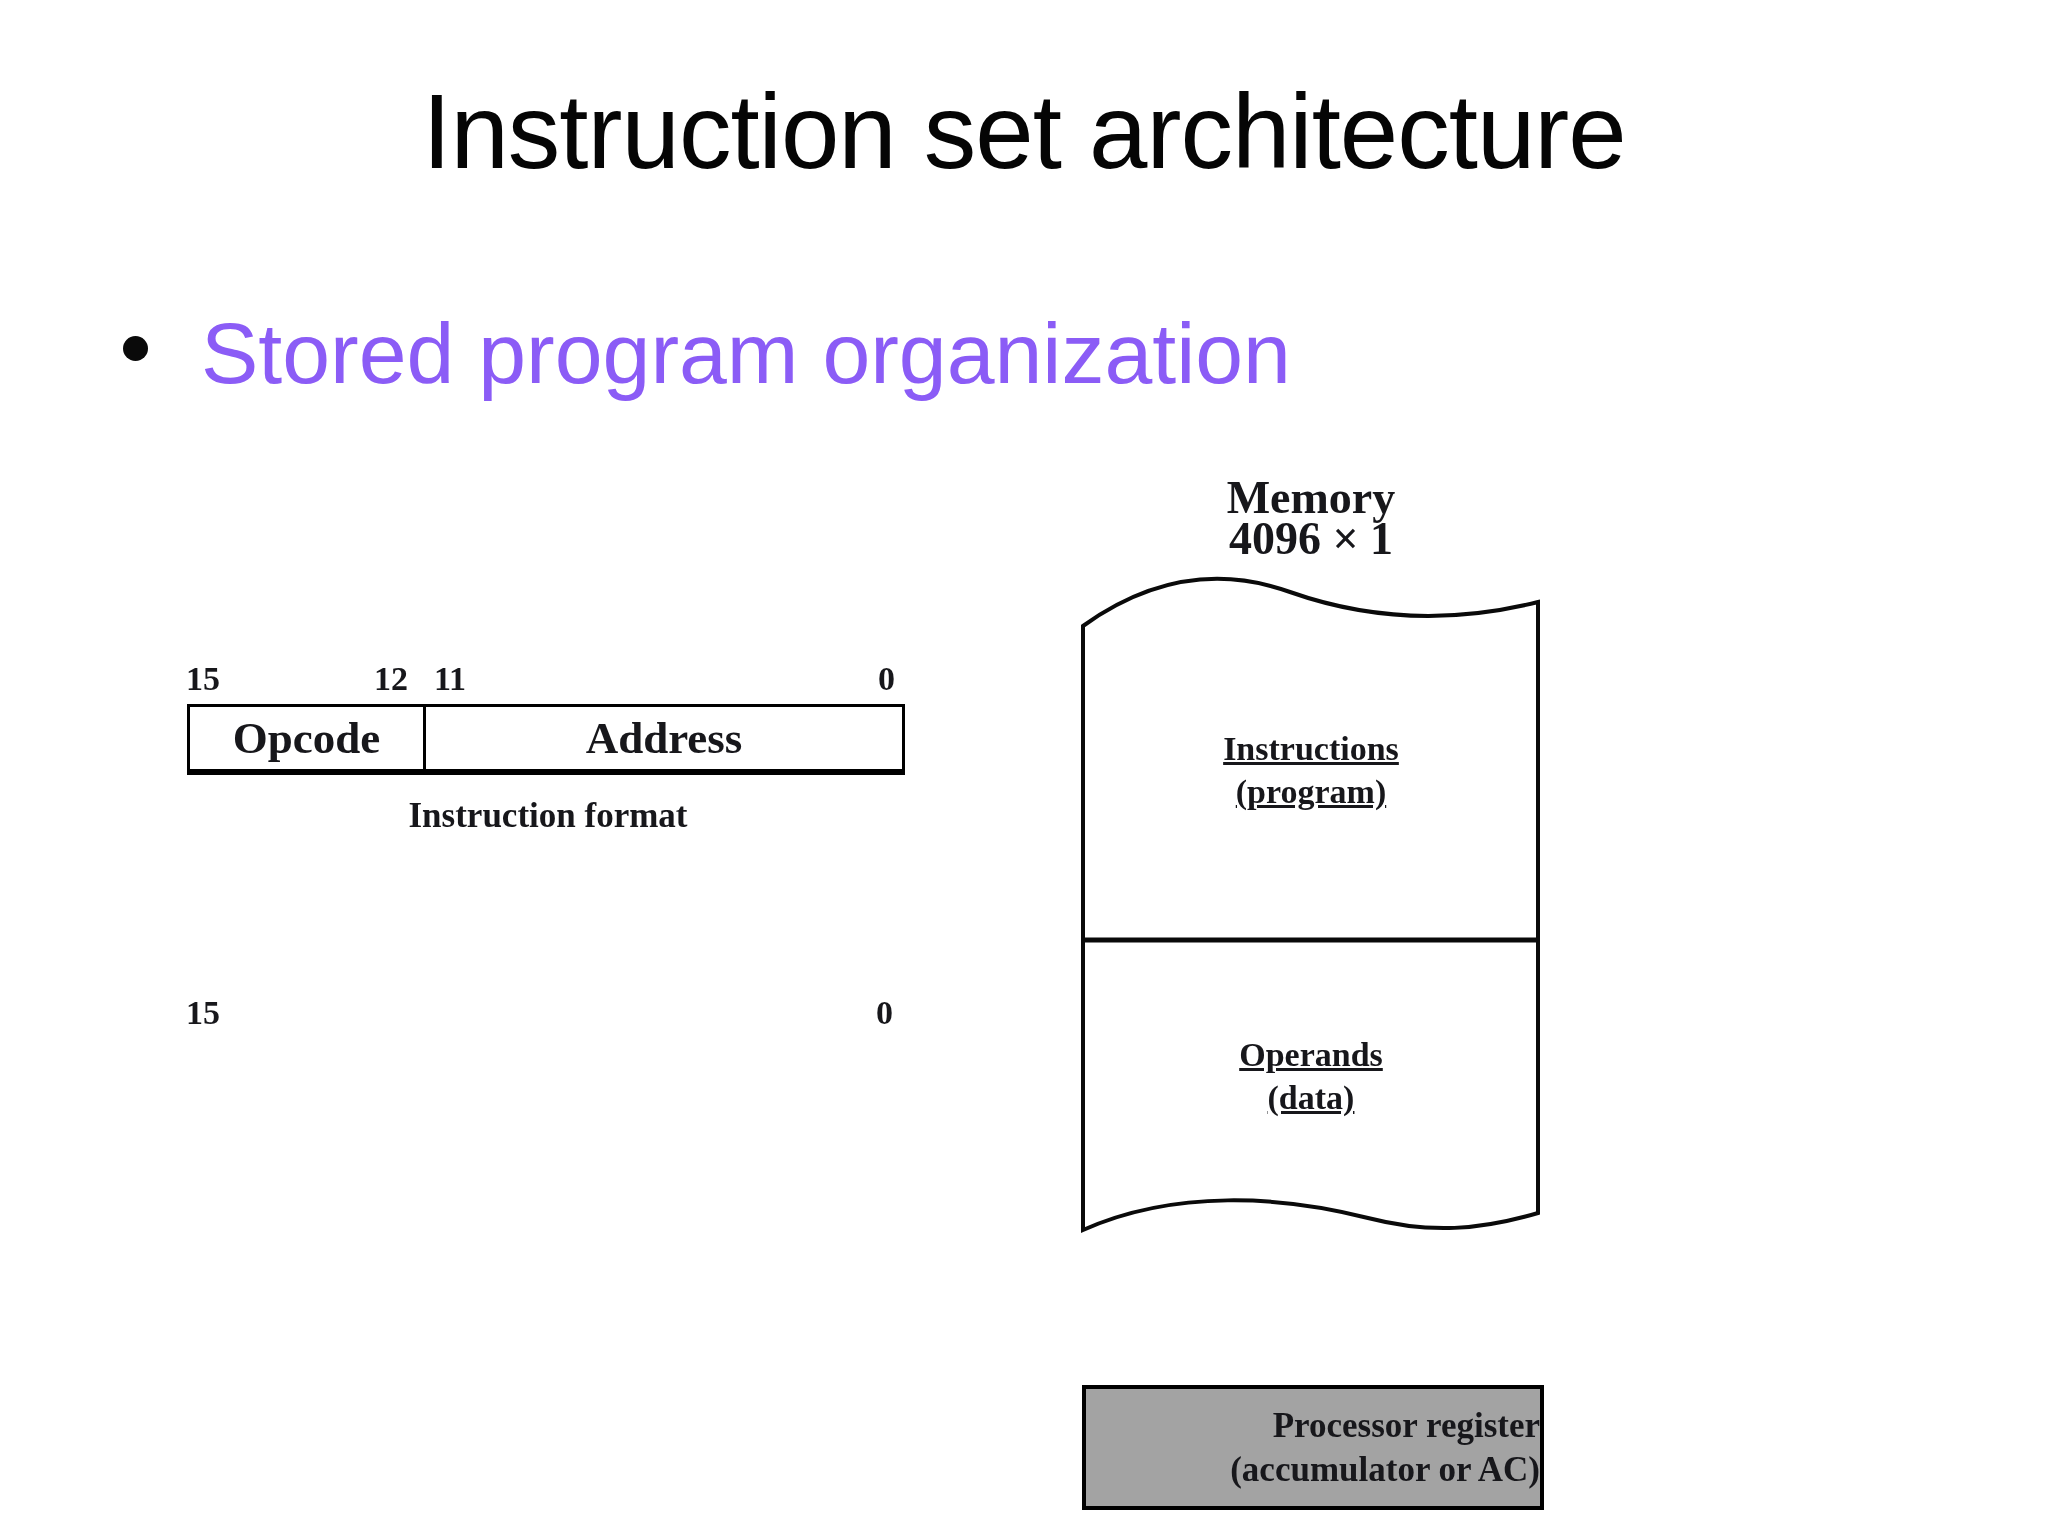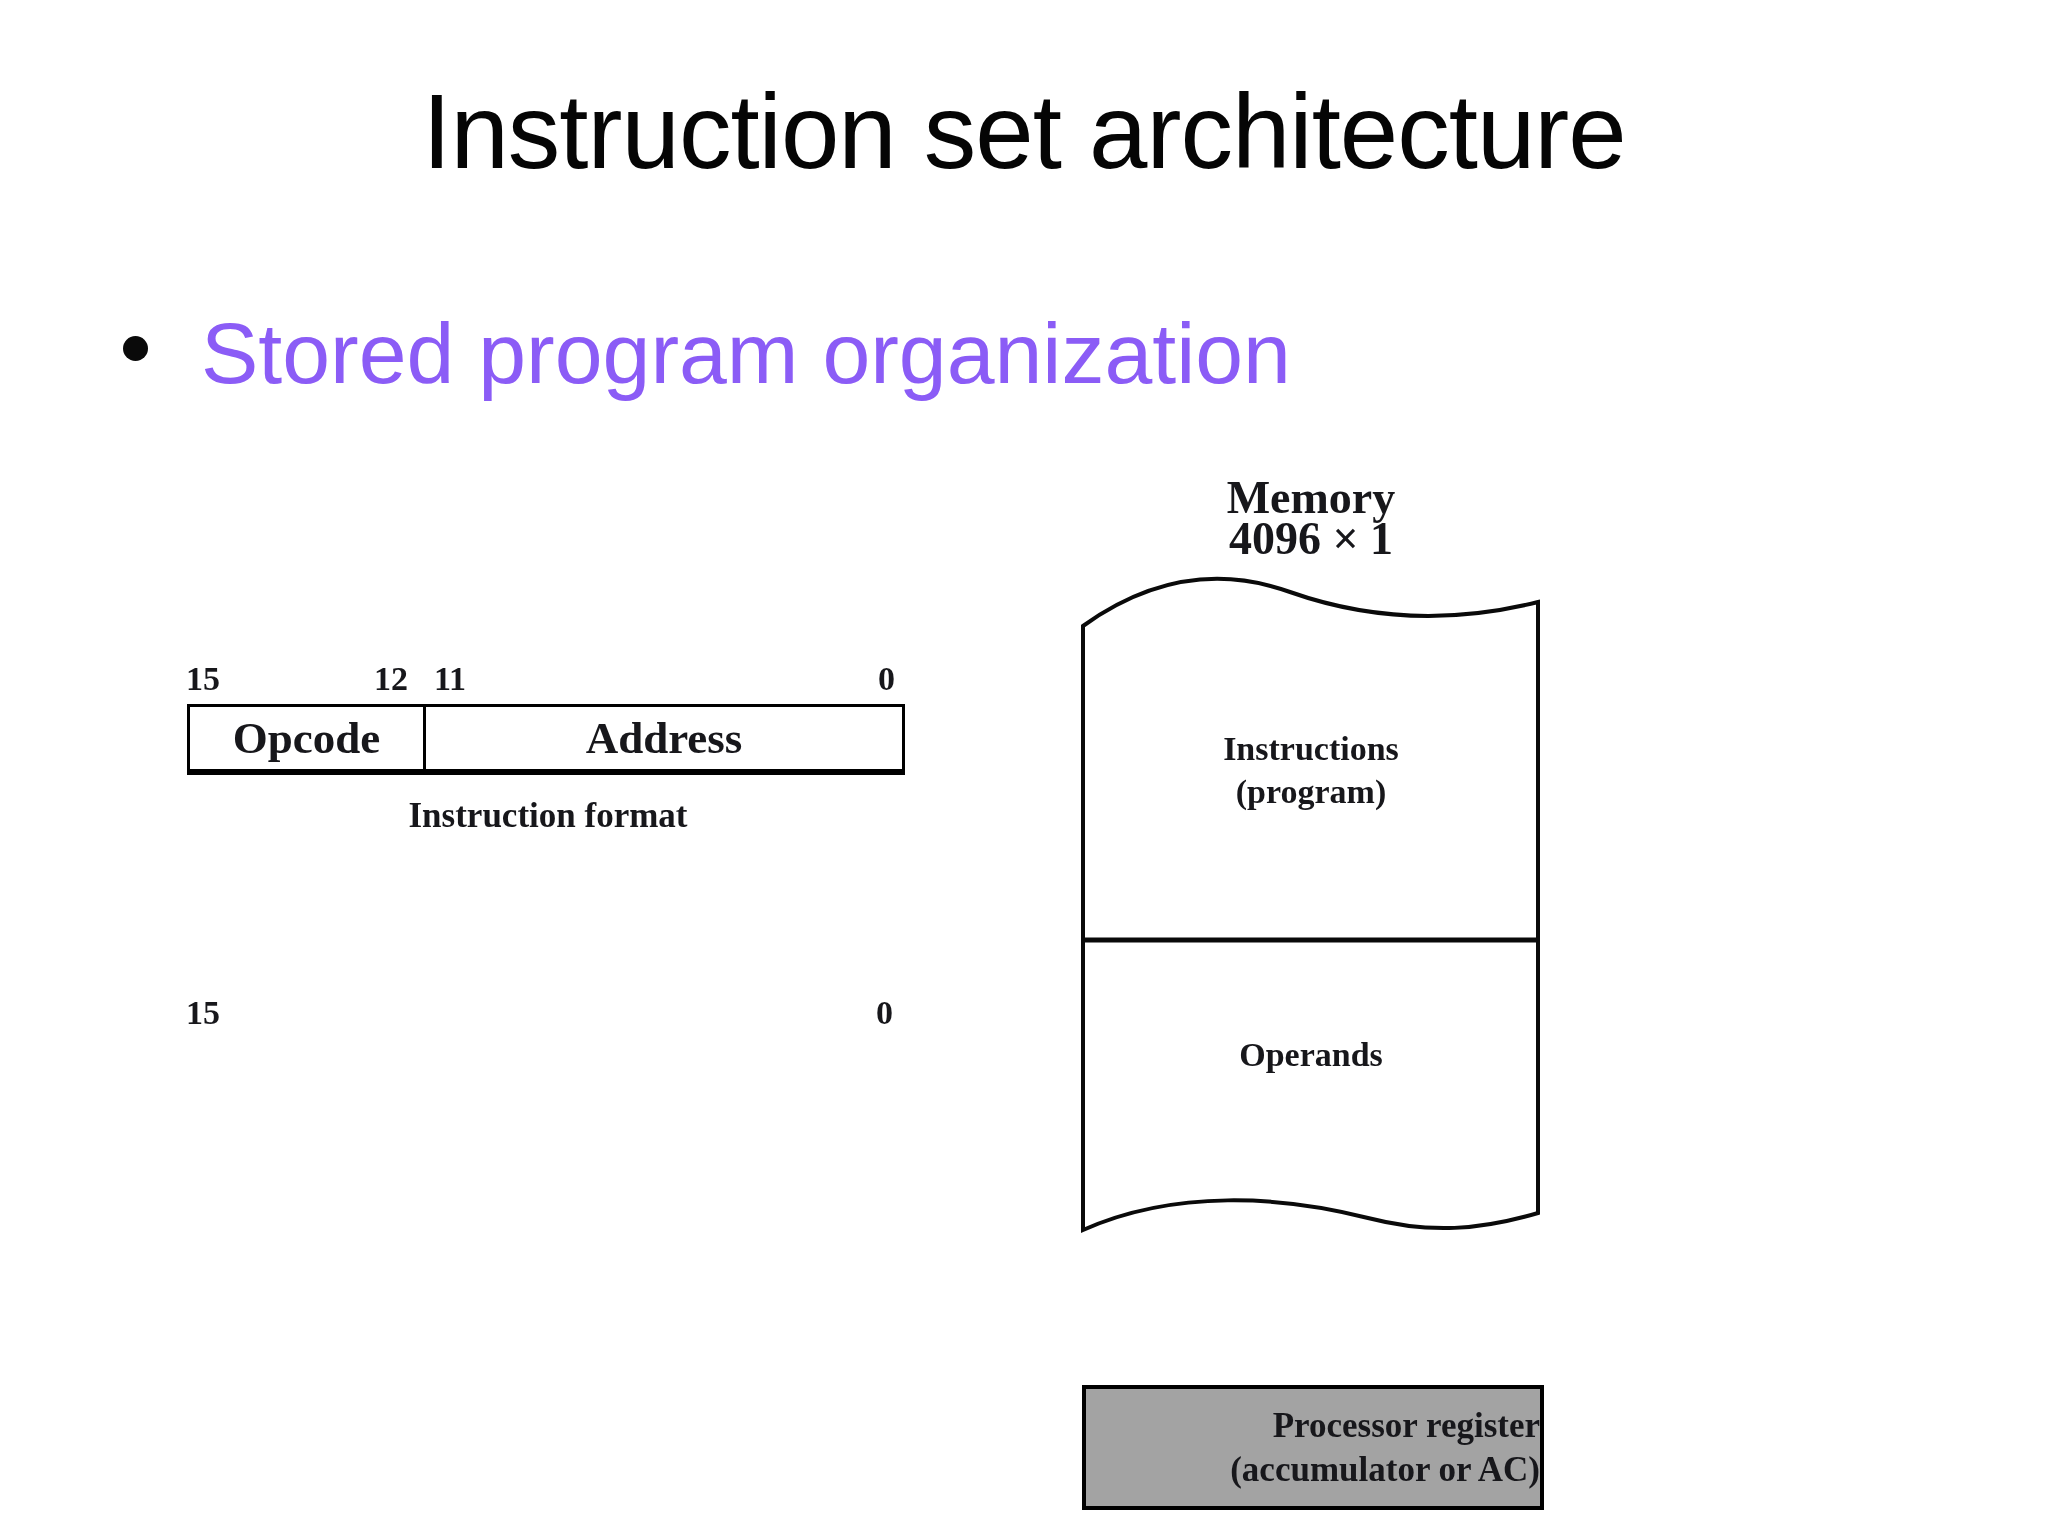--- a/index.html
+++ b/index.html
@@ -80,21 +80,21 @@
   }
 
   .mem-label {
     left: 1136px; top: 429px; width: 350px;
     text-align: center;
     font-size: 46px; line-height: 41px;
   }
   .mem-section-label {
     left: 1136px; width: 350px;
     text-align: center;
-    font-size: 34px; line-height: 43px;
+    font-size: 34px; line-height: 43px; text-decoration: underline;
   }
   .mem-instructions { top: 679px; }
   .mem-operands   { top: 985px; }
 
   .mem-svg { left: 0; top: 0; width: 2048px; height: 1536px; pointer-events: none; }
 
   .pr-box {
     left: 1082px; top: 1337px;
     width: 462px; height: 125px;
     border: 4px solid #000;
@@ -146,20 +146,21 @@
              Z" fill="#ffffff" stroke="#0a0a0a" stroke-width="4"></path>
     <line x1="1083" y1="892" x2="1538" y2="892" stroke="#0a0a0a" stroke-width="5"></line>
   </svg>
 
   <div class="abs fig mem-section-label mem-instructions">
     <div>Instructions</div>
     <div>(program)</div>
   </div>
   <div class="abs fig mem-section-label mem-operands">
     <div>Operands</div>
+    <div>(data)</div>
   </div>
 
   <div class="abs fig pr-box">
     <div>Processor register</div>
     <div>(accumulator or AC)</div>
   </div>
 
 </div>
 
 </body></html>

